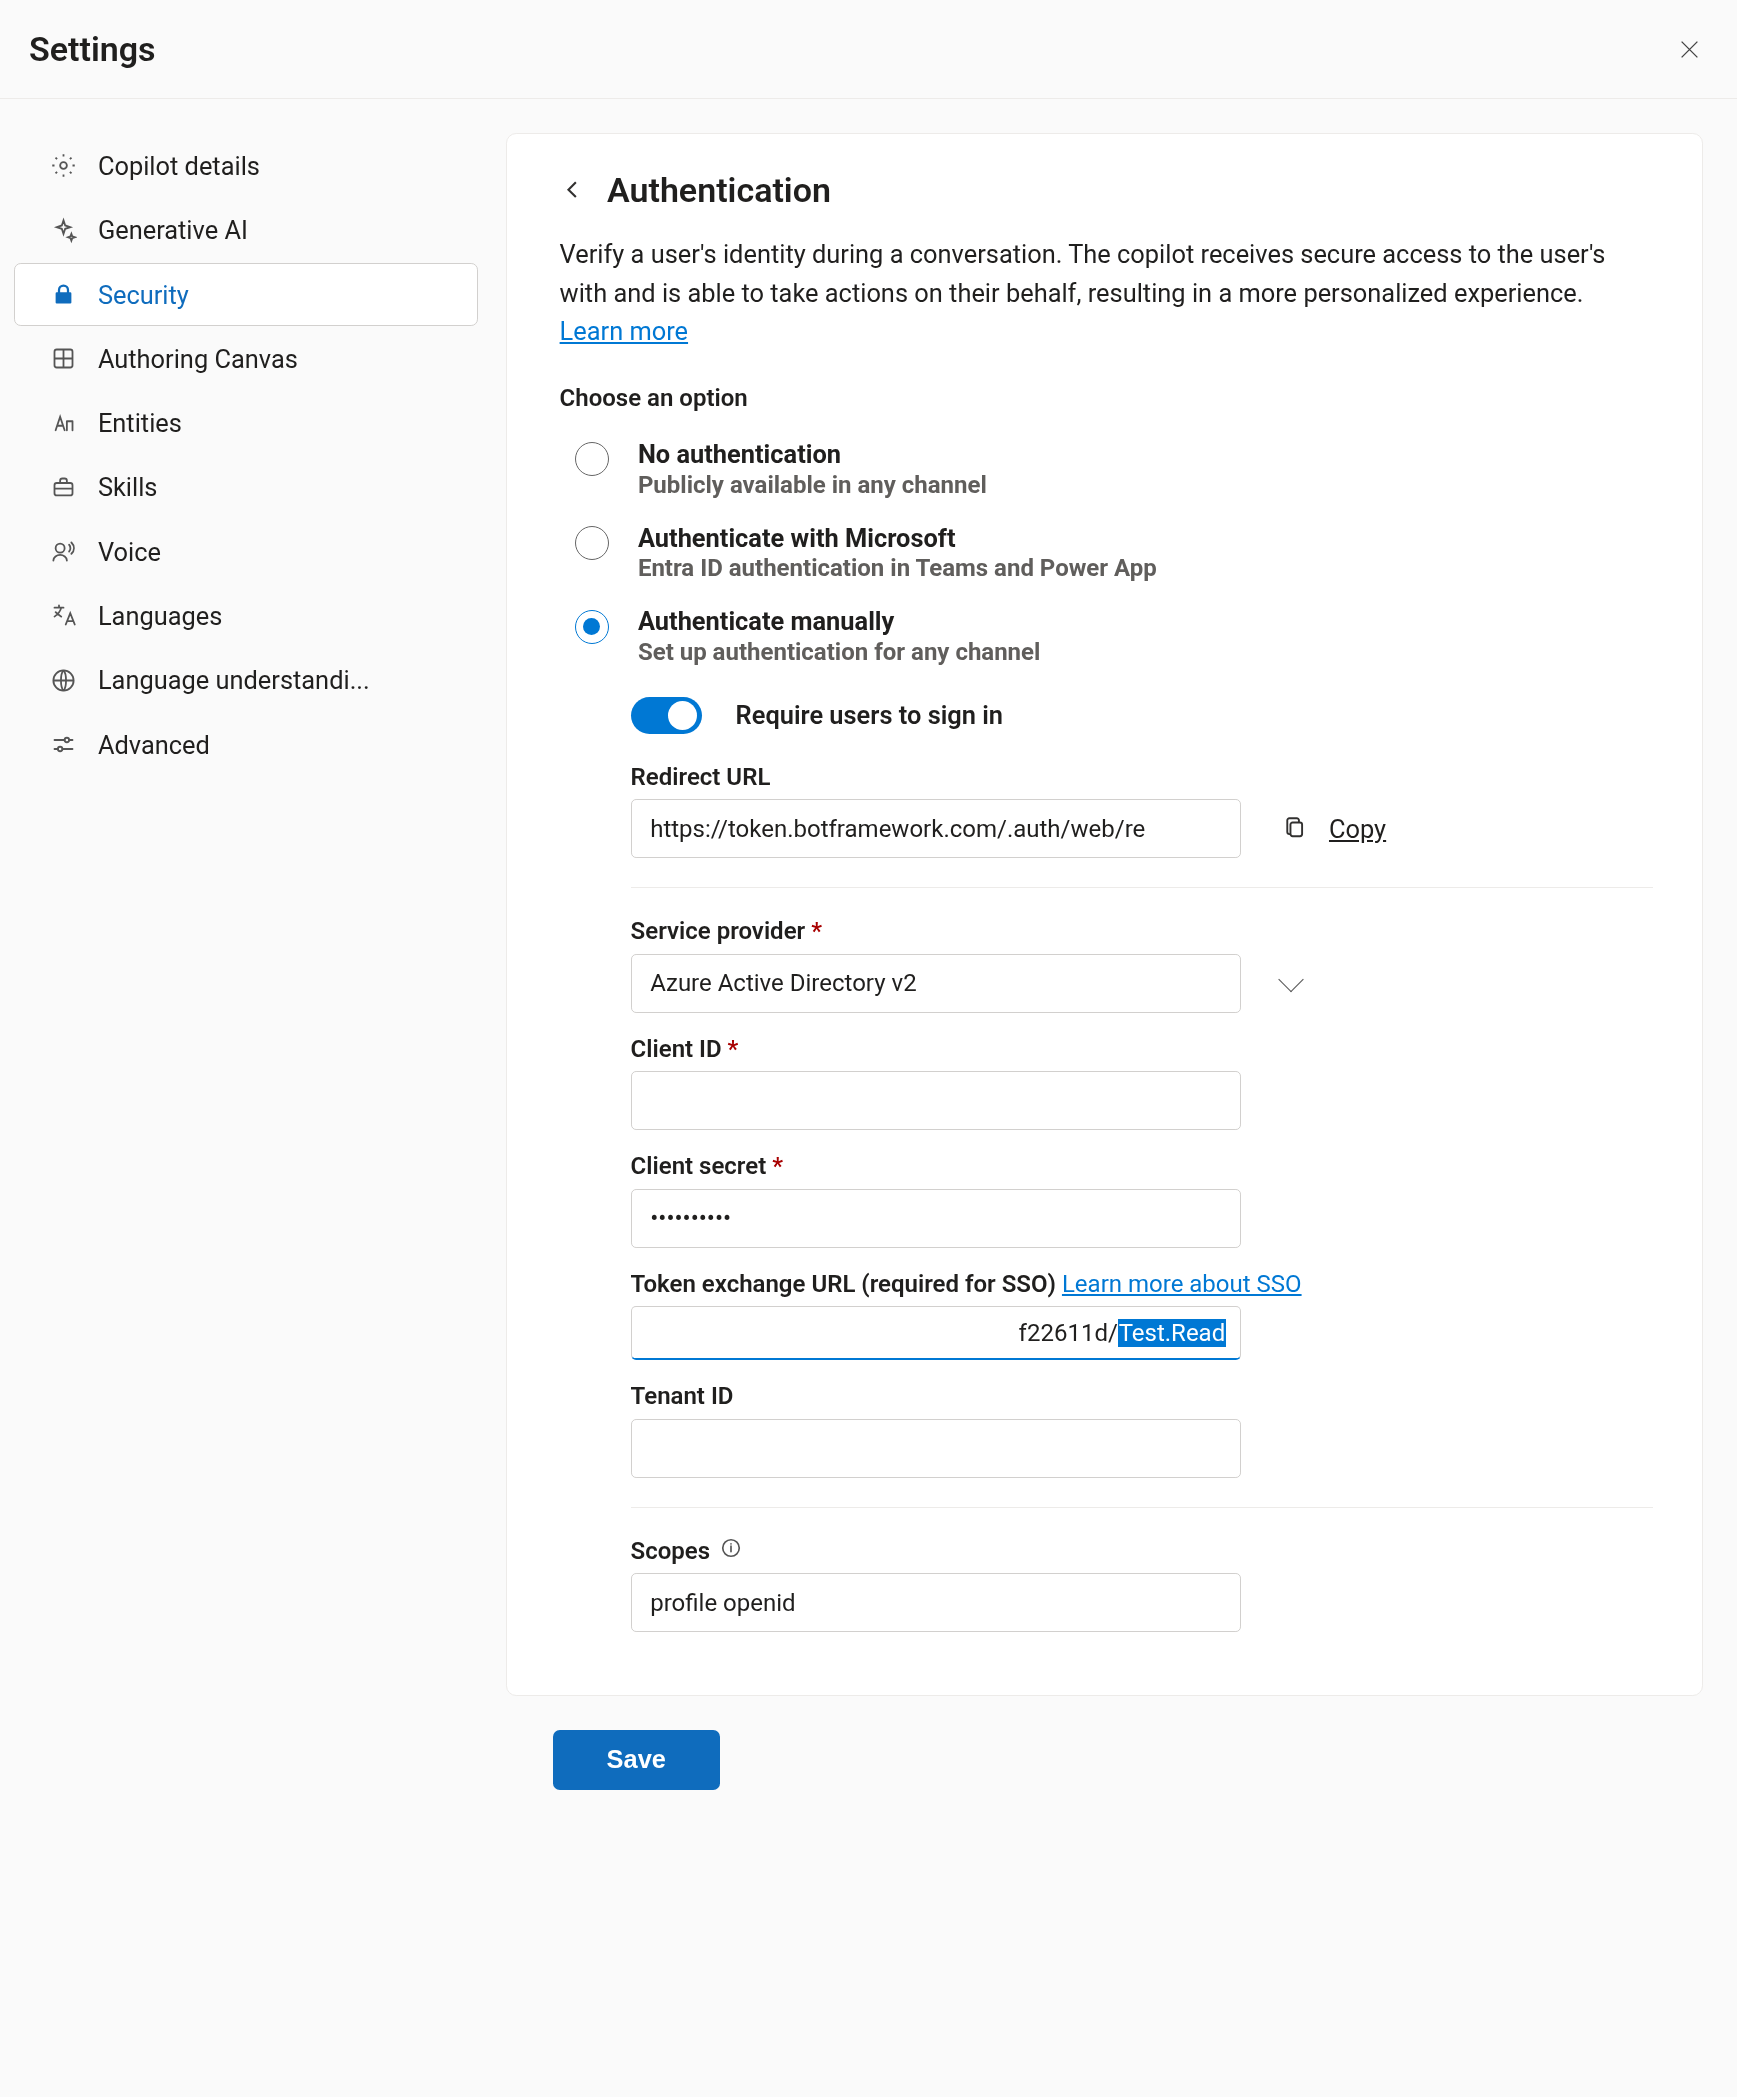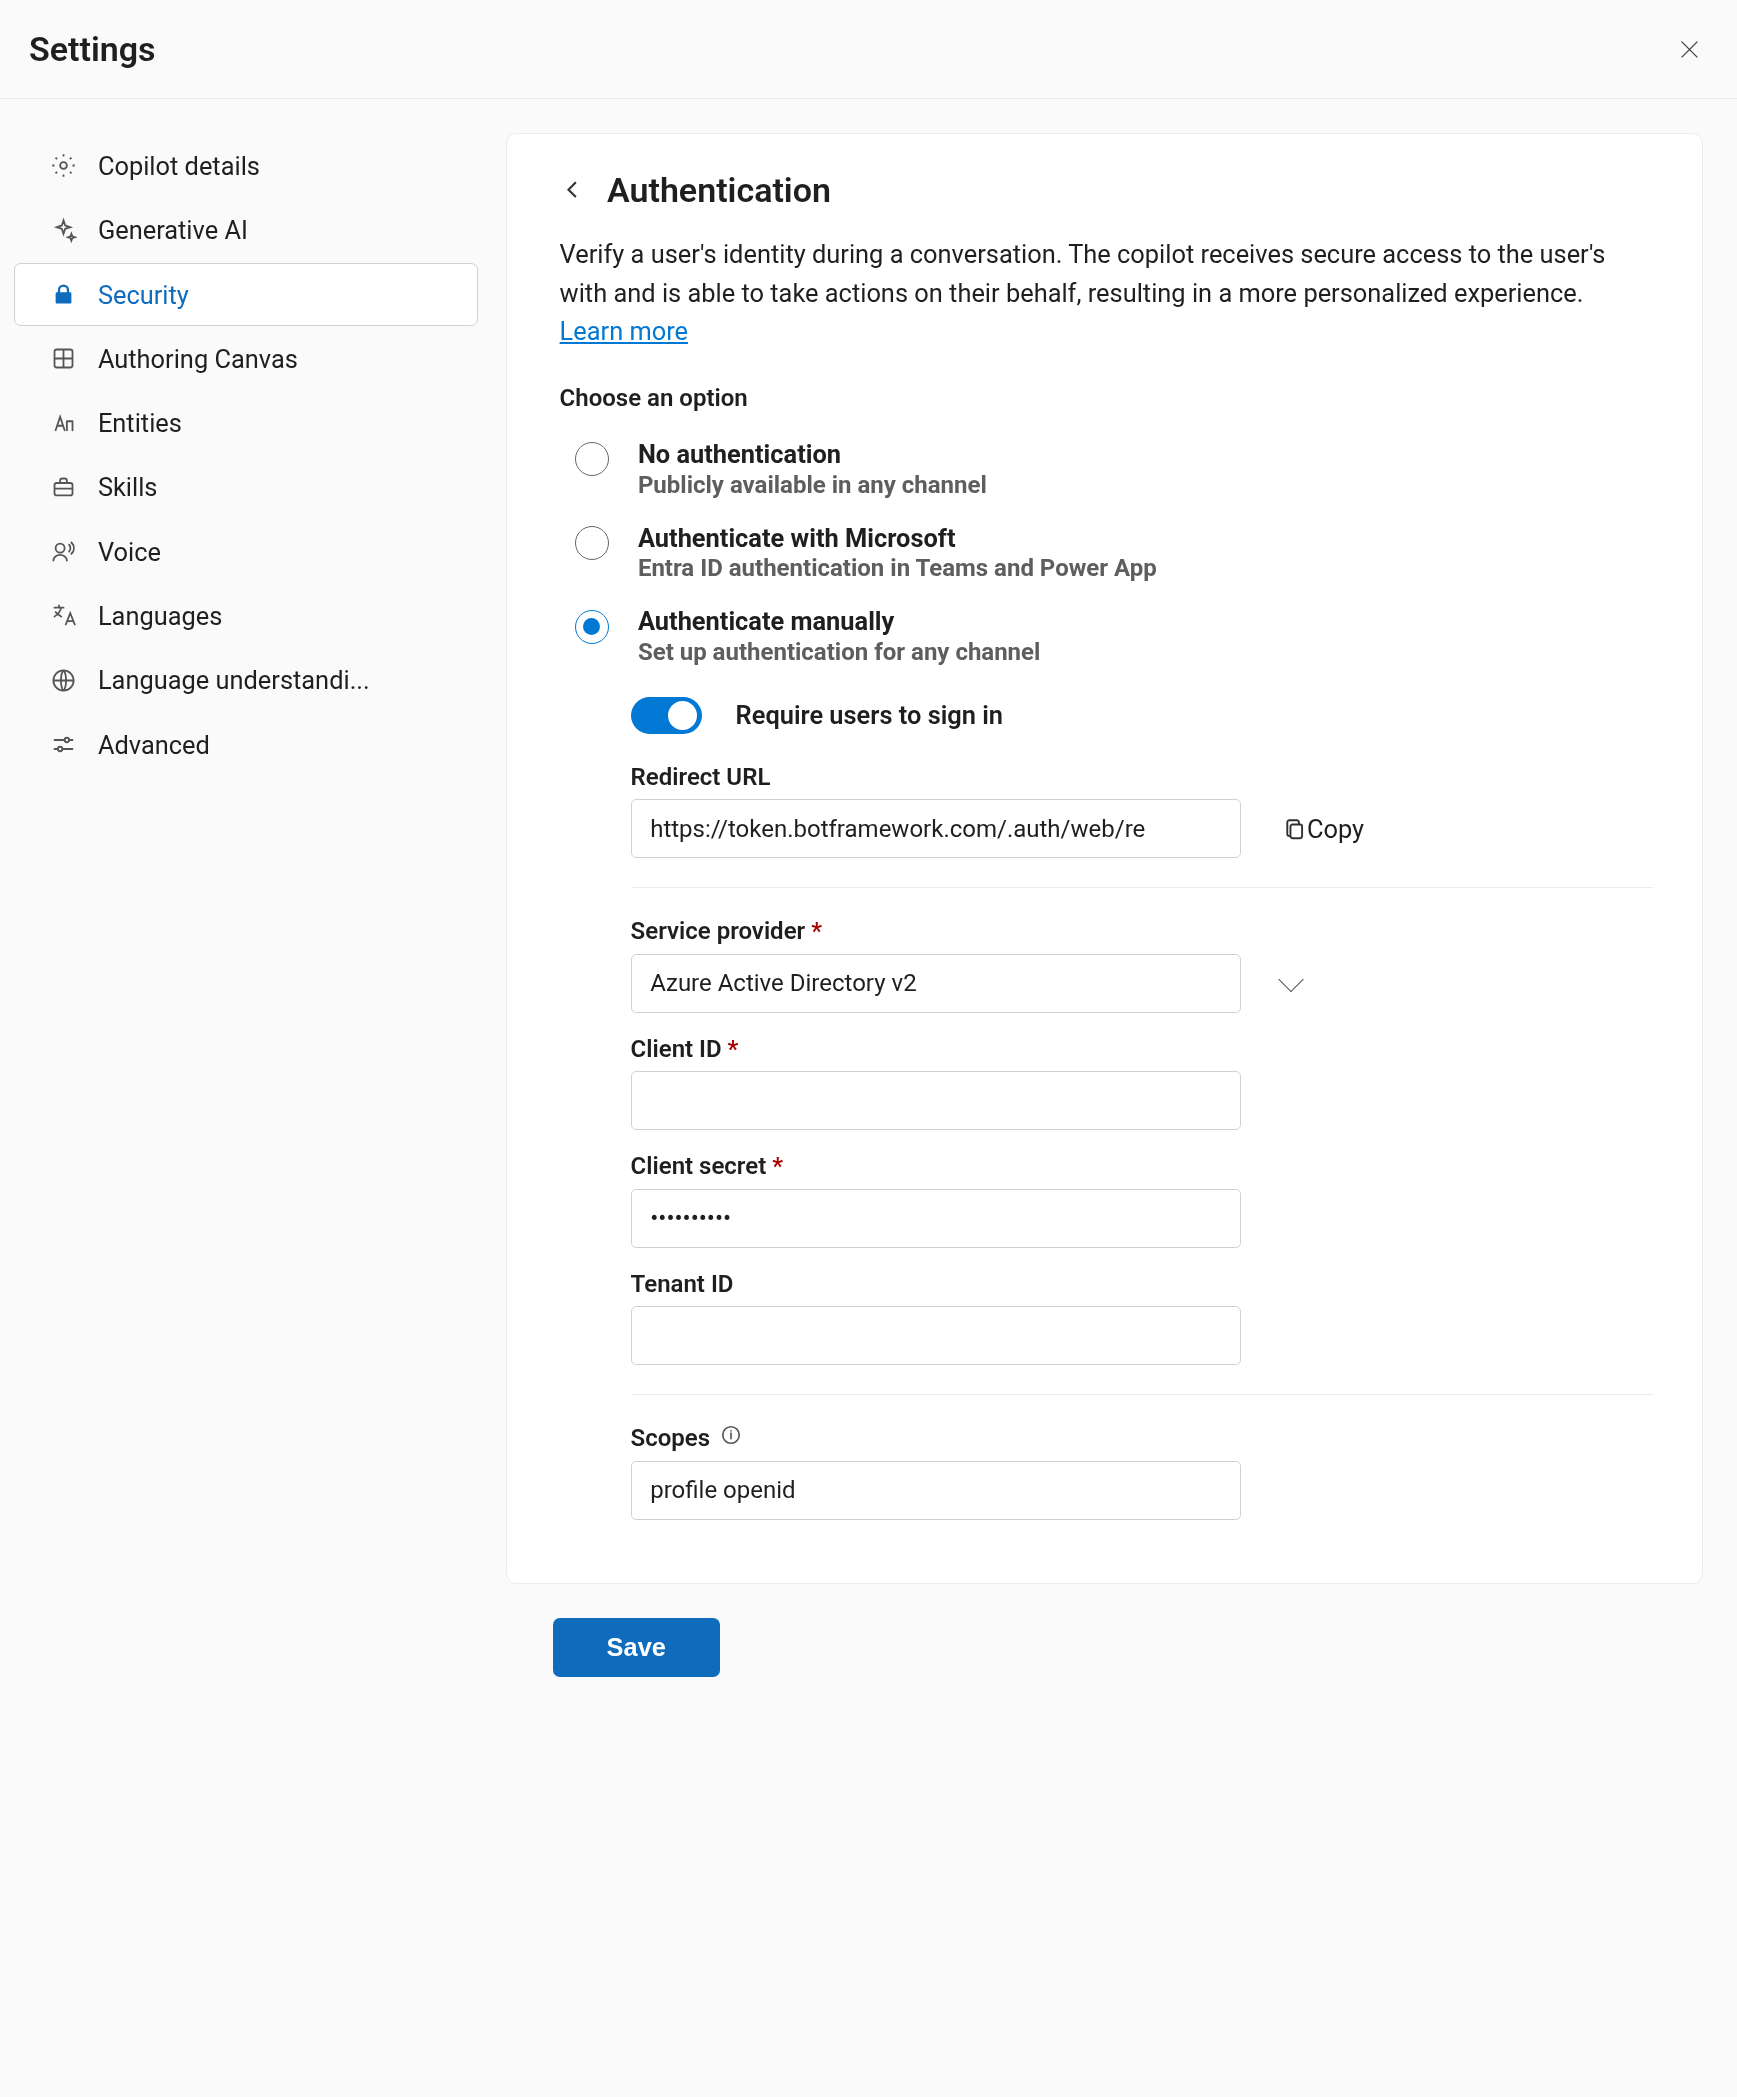--- a/index.html
+++ b/index.html
@@ -151,21 +151,21 @@
   .select { appearance:none; position:relative; }
   .select-wrap { position:relative; width:688px; }
   .select-wrap::after {
     content:""; position:absolute; right:18.6px; top:50%; width:17px; height:17px;
     border-right:1.7px solid #555; border-bottom:1.7px solid #555;
     transform: translateY(-70%) rotate(45deg);
     pointer-events:none;
   }
 
   .inline-row { display:flex; align-items:center; gap:41px; }
-  .copy-btn { display:flex; align-items:center; gap:0; cursor:pointer; font-size:25.4px; }
+  .copy-btn { display:flex; align-items:flex-start; gap:22px; cursor:pointer; font-size:25.4px;text-decoration:underline; }
   .copy-btn svg { width:25.4px; height:25.4px; stroke:#323130; fill:none; stroke-width:1.8; }
 
   .divider { border:none; border-top:0.8px solid var(--border-light); margin: 29px 0; }
 
   .info-icon svg { width:22px; height:22px; }
 
   .save-row { margin-top: 34px; margin-left: 47px; }
   .save-btn {
     background: #0f6cbd; color:#fff; border:none; border-radius:6.8px;
     font-size:25.4px; font-weight:600; padding: 15.3px 54px; cursor:pointer;
@@ -346,20 +346,29 @@
         <div class="field">
           <div class="field-label"><span>Client ID</span> <span class="req">*</span></div>
           <input class="input" value="" style="">
         </div>
 
         <div class="field">
           <div class="field-label"><span>Client secret</span> <span class="req">*</span></div>
           <input class="input" value="••••••••••" style="">
         </div>
 
+        <div class="field">
+          <div class="field-label" style="font-weight:600;">
+            <span>Token exchange URL (required for SSO) </span><span class="link" style="font-weight:400;">Learn more about SSO</span>
+          </div>
+          <div class="input-text-right">
+            <span class="token-text">f22611d/</span>
+              <span class="token-text token-sel">Test.Read</span>
+          </div>
+        </div>
 
         <div class="field">
           <div class="field-label">Tenant ID</div>
           <input class="input" value="" style="">
         </div>
 
         <hr class="divider">
 
         <div class="field">
           <div class="field-label" style="display:flex;align-items:center;gap:10.2px;">

